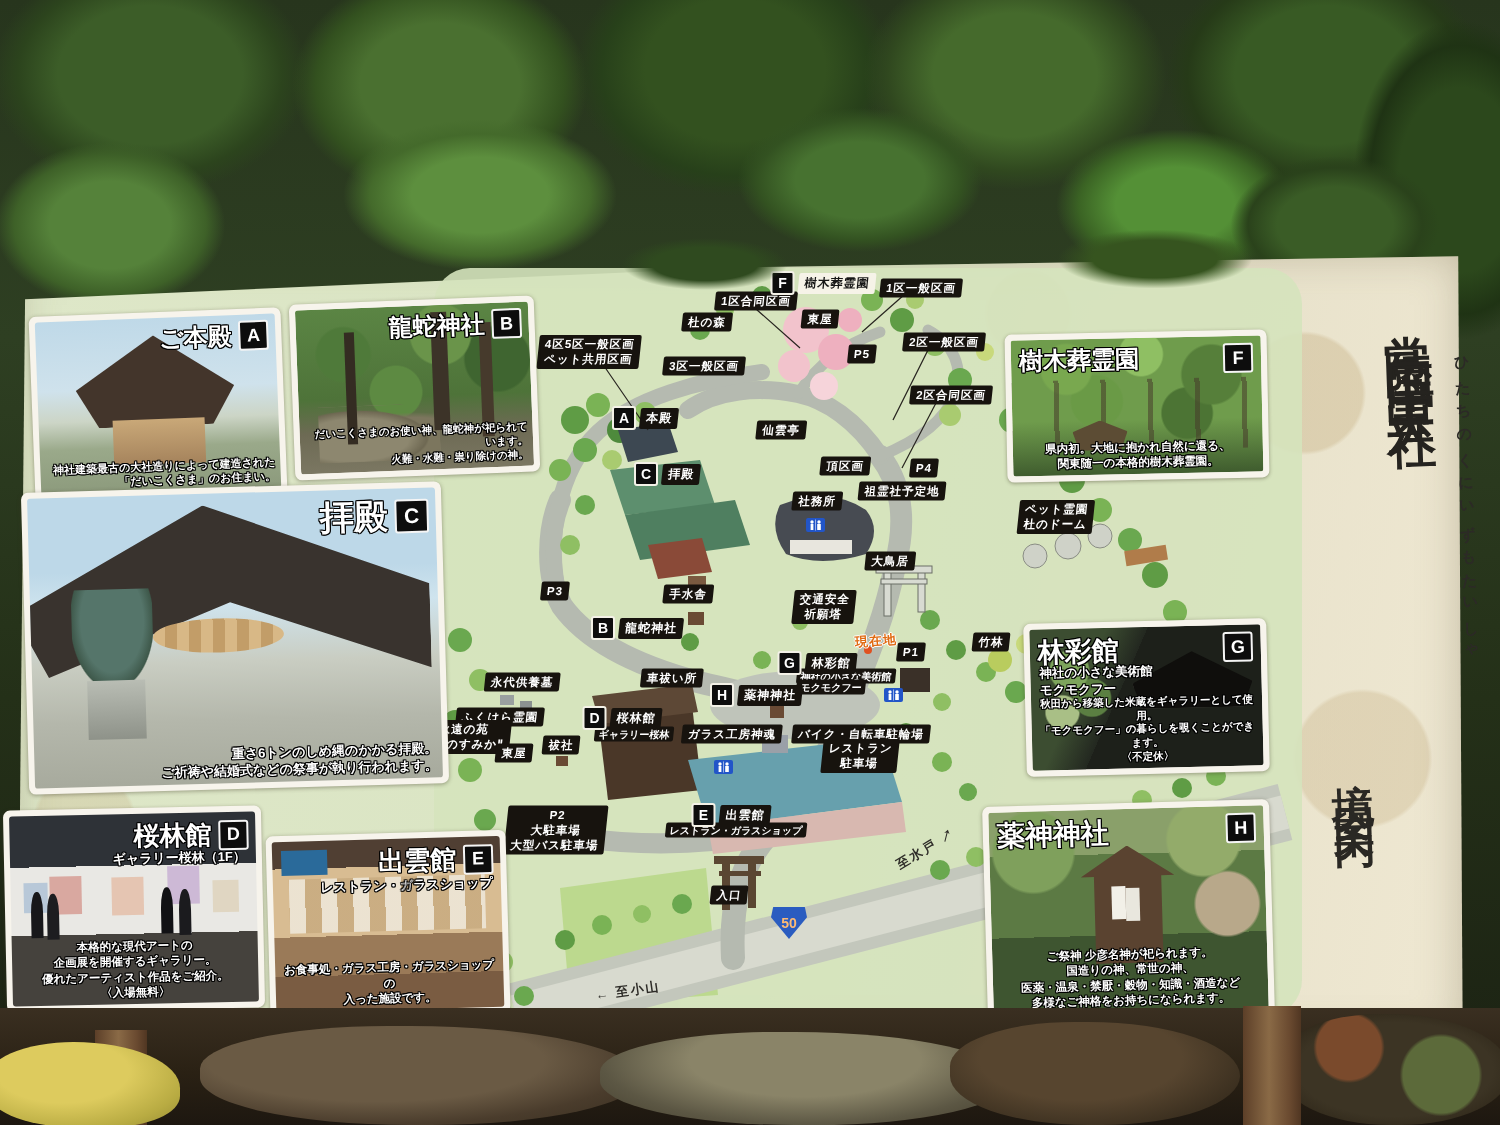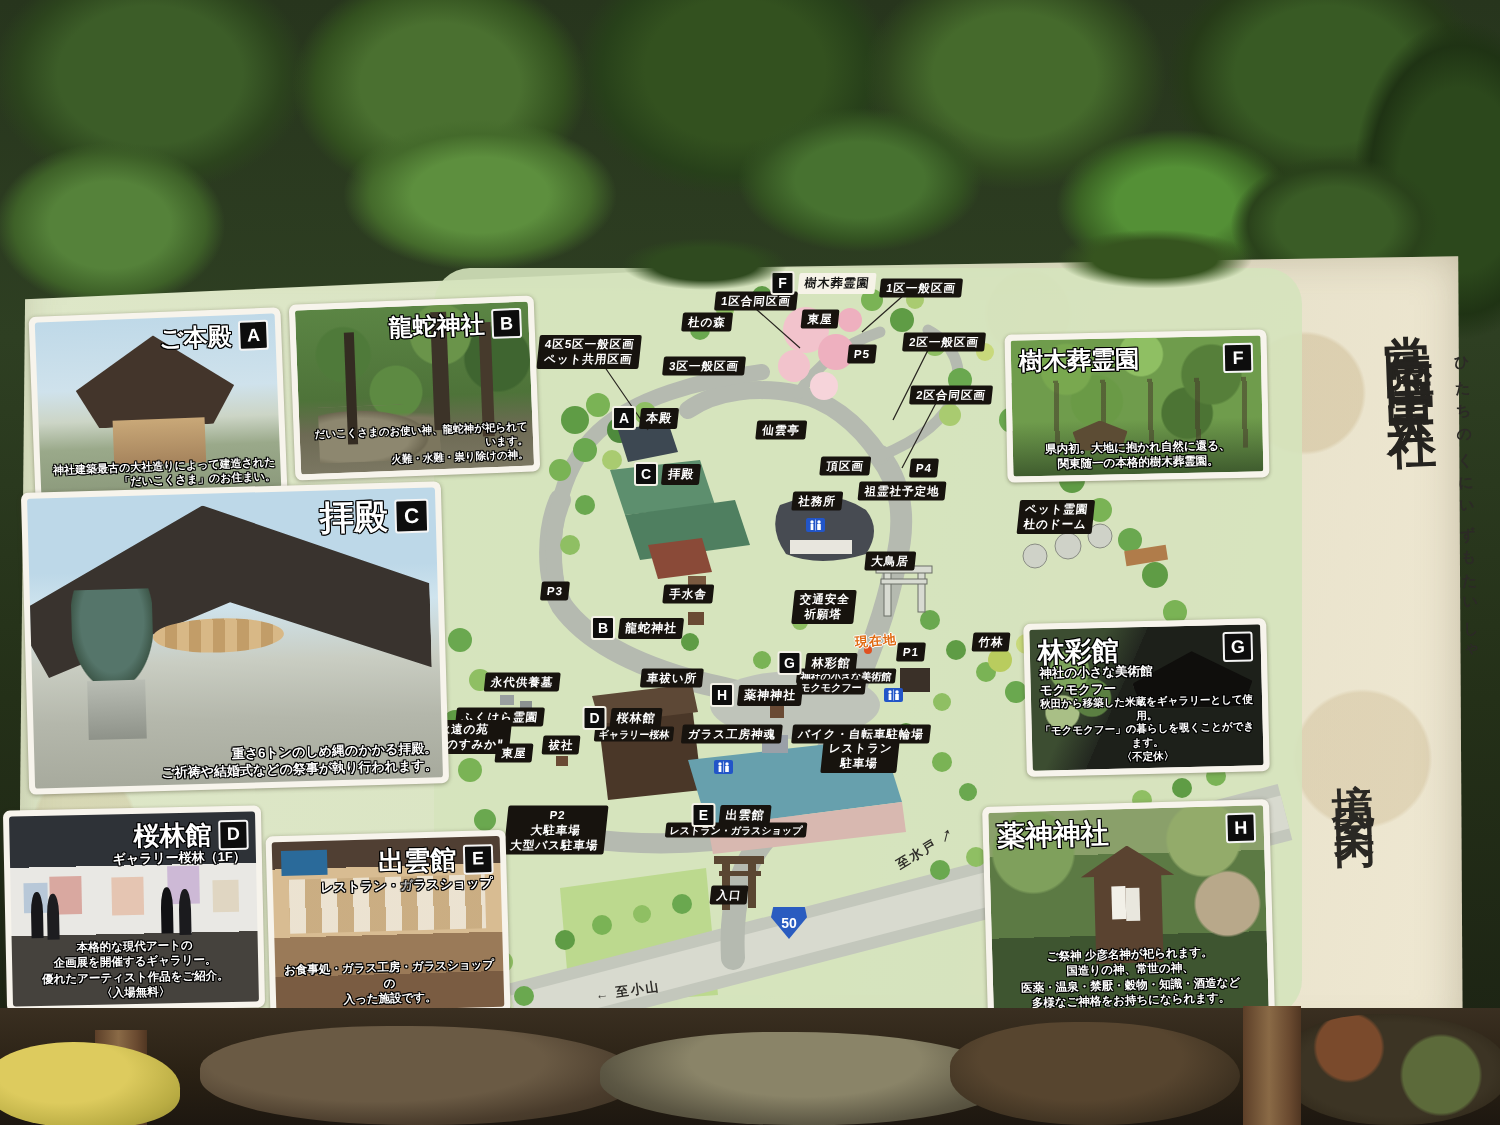--- a/index.html
+++ b/index.html
@@ -26,21 +26,21 @@
     background:#17130e;color:#fff;font-size:11.5px;line-height:1.3;padding:2px 6px;
     white-space:pre-line;text-align:center;border-radius:2px;font-weight:700;letter-spacing:1px;z-index:5;}
   .chip.sm{font-size:10px;padding:1px 4px;letter-spacing:0;}
   .combo{position:absolute;transform:translate(-50%,-50%);display:flex;align-items:center;gap:4px;z-index:6;}
   .badge{display:flex;align-items:center;justify-content:center;width:20px;height:20px;
     background:#0d0d0d;color:#fff;font-weight:700;font-size:14px;border:2px solid #f3f1e7;border-radius:3px;flex:0 0 auto;}
   .combo .ctext{background:#17130e;color:#fff;font-size:12px;font-weight:700;letter-spacing:1px;
     padding:2px 6px;transform:skewX(-6deg);white-space:nowrap;border-radius:2px;}
   .combo .ctext.white{background:#f6f3e8;color:#161616;}
   .shield{position:absolute;transform:translate(-50%,-50%);width:36px;height:32px;background:#2a5cc0;
-    clip-path:polygon(6% 0,94% 0,100% 32%,50% 100%,0 32%);color:#ffffff;display:flex;align-items:center;
+    clip-path:polygon(6% 0,94% 0,100% 32%,50% 100%,0 32%);color:#fdba74;display:flex;align-items:center;
     justify-content:center;font-weight:700;font-size:14px;z-index:5;}
   .dir{position:absolute;color:#2e2c28;font-weight:700;font-size:13px;letter-spacing:2px;z-index:5;}
   .genzaichi{position:absolute;transform:translate(-50%,-50%) rotate(-4deg);color:#e06a12;font-weight:700;
     font-size:13px;letter-spacing:1px;z-index:5;
     text-shadow:1px 0 0 #fff,-1px 0 0 #fff,0 1px 0 #fff,0 -1px 0 #fff;}
   
   .panel{position:absolute;background:#f7f4ec;border-radius:7px;padding:6px;box-sizing:border-box;
     box-shadow:0 1px 4px rgba(60,55,35,.45);z-index:10;}
   .photo{position:relative;width:100%;height:100%;border-radius:3px;overflow:hidden;}
   .olt{color:#fff;font-weight:700;

